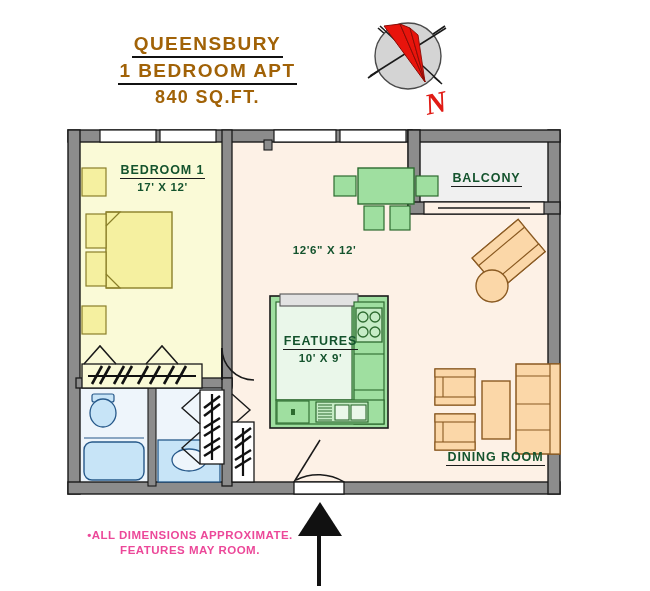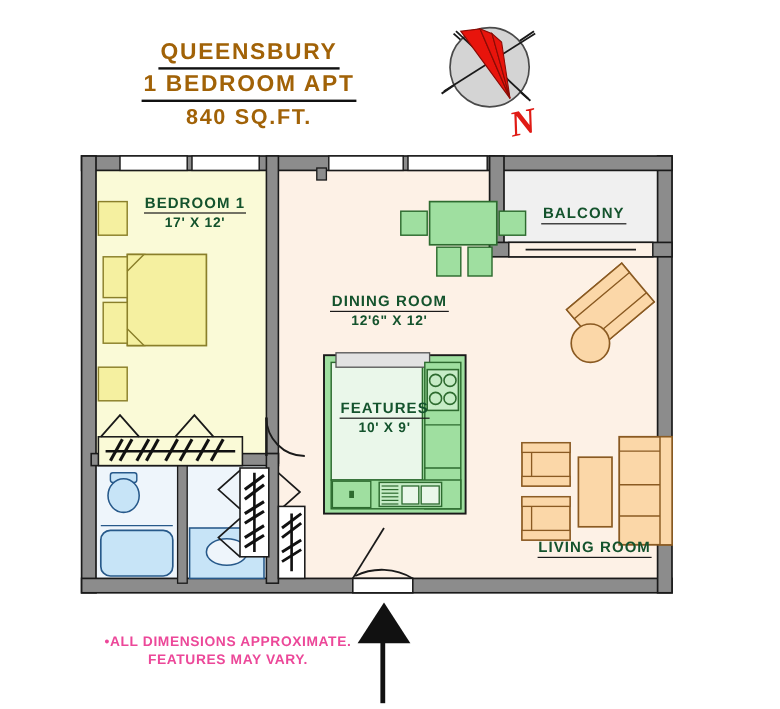--- a/index.html
+++ b/index.html
@@ -352,33 +352,32 @@
   <rect x="27" y="36" width="4" height="52" fill="#111111"></rect>
 </svg>
 </div>
 
 <div id="label-bedroom" class="room-label">
   <div class="room-name">BEDROOM 1</div>
   <div class="room-dims">17' X 12'</div>
 </div>
 
 <div id="label-dining" class="room-label">
-  <div class="room-name">DINING ROOM</div>
   <div class="room-dims">12'6" X 12'</div>
 </div>
 
 <div id="label-kitchen" class="room-label">
   <div class="room-name">FEATURES</div>
   <div class="room-dims">10' X 9'</div>
 </div>
 
 <div id="label-living" class="room-label">
-  <div class="room-name">LIVING ROOM</div>
+  <div class="room-name">DINING ROOM</div>
 </div>
 
 <div id="label-balcony" class="room-label">
   <div class="room-name">BALCONY</div>
 </div>
 
 <div id="footnote">
   <div class="footnote-line">•ALL DIMENSIONS APPROXIMATE.</div>
-  <div class="footnote-line">FEATURES MAY VARY.</div>
+  <div class="footnote-line">FEATURES MAY ROOM.</div>
 </div>
 
 </body></html>

